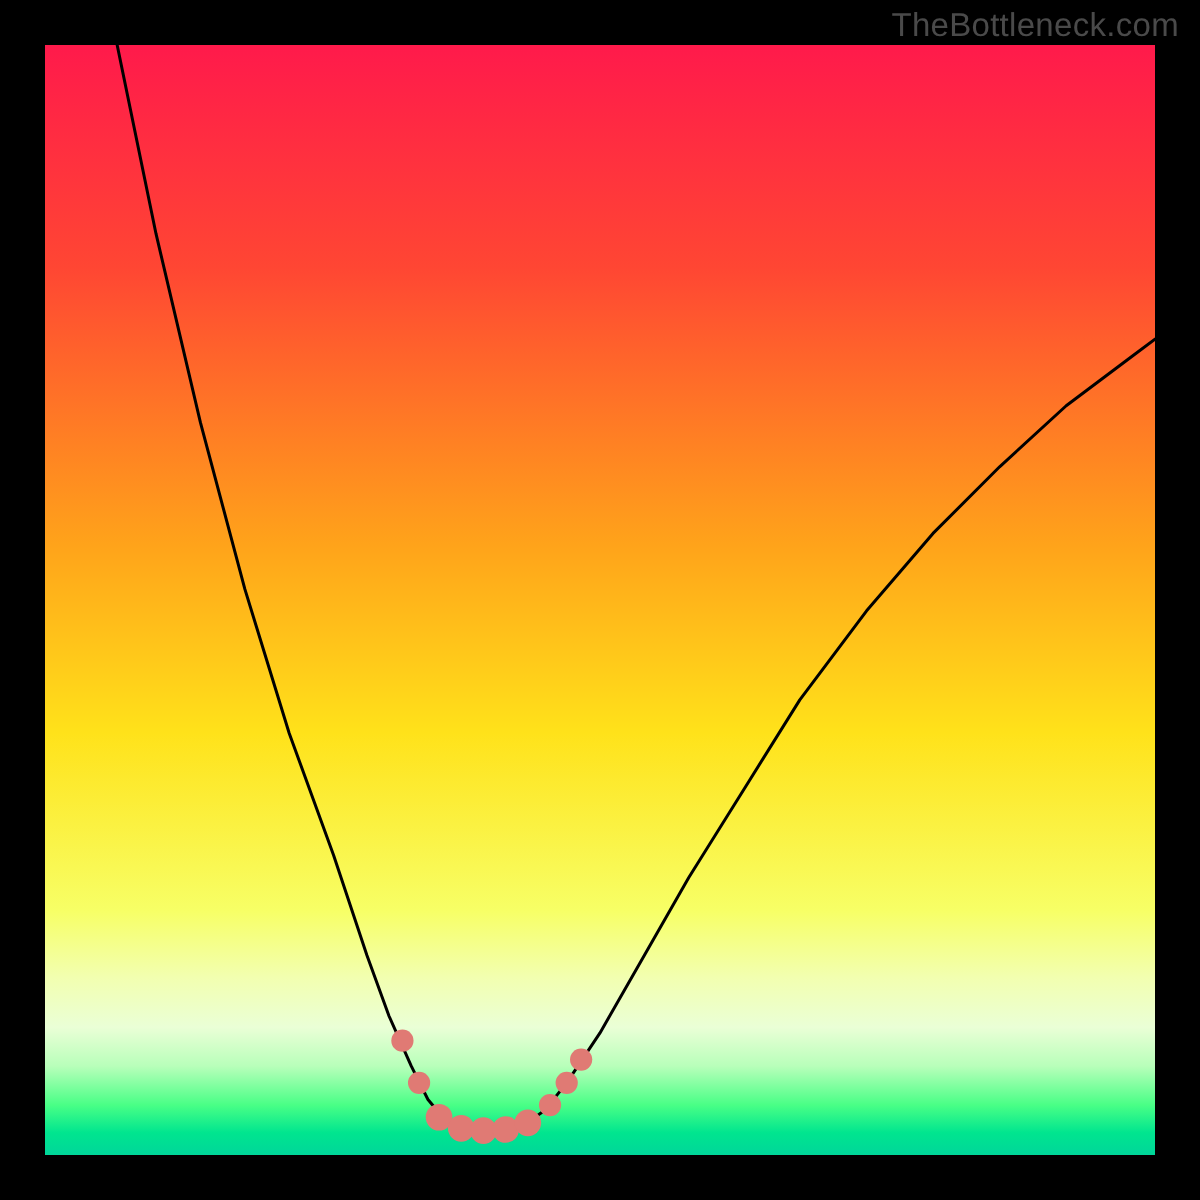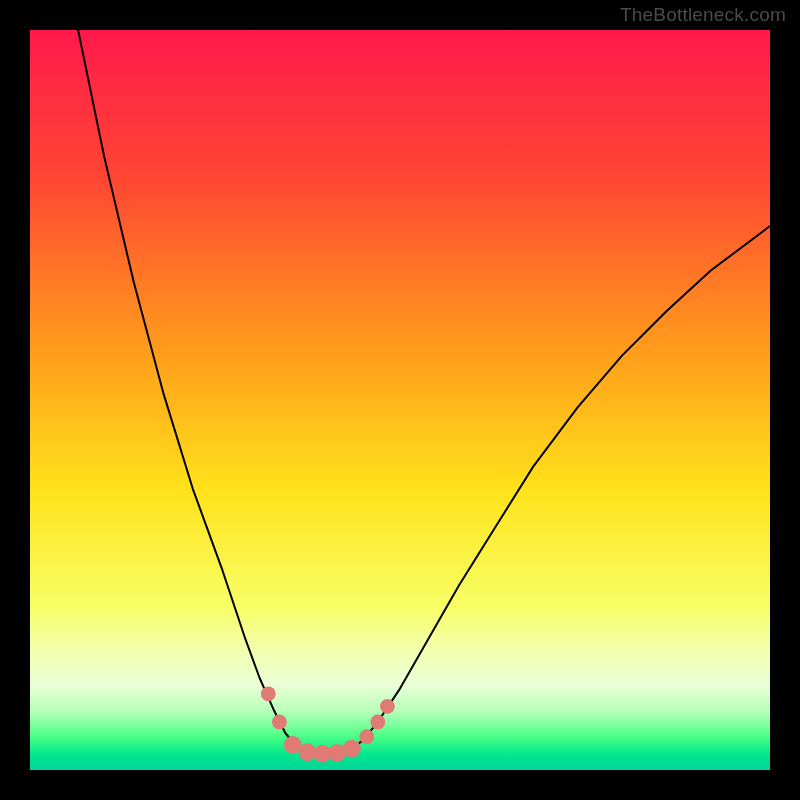--- a/index.html
+++ b/index.html
@@ -17,21 +17,21 @@
     left: 0;
     width: 800px;
     height: 800px;
     background: #000;
   }
   .watermark {
     position: absolute;
     top: 4px;
     right: 14px;
     color: #4a4a4a;
-    font-size: 19px;
+    font-size: 22px;
     font-weight: 500;
     letter-spacing: 0.2px;
   }
   .plot-area {
     position: absolute;
     left: 30px;
     top: 30px;
     width: 740px;
     height: 740px;
     overflow: hidden;

